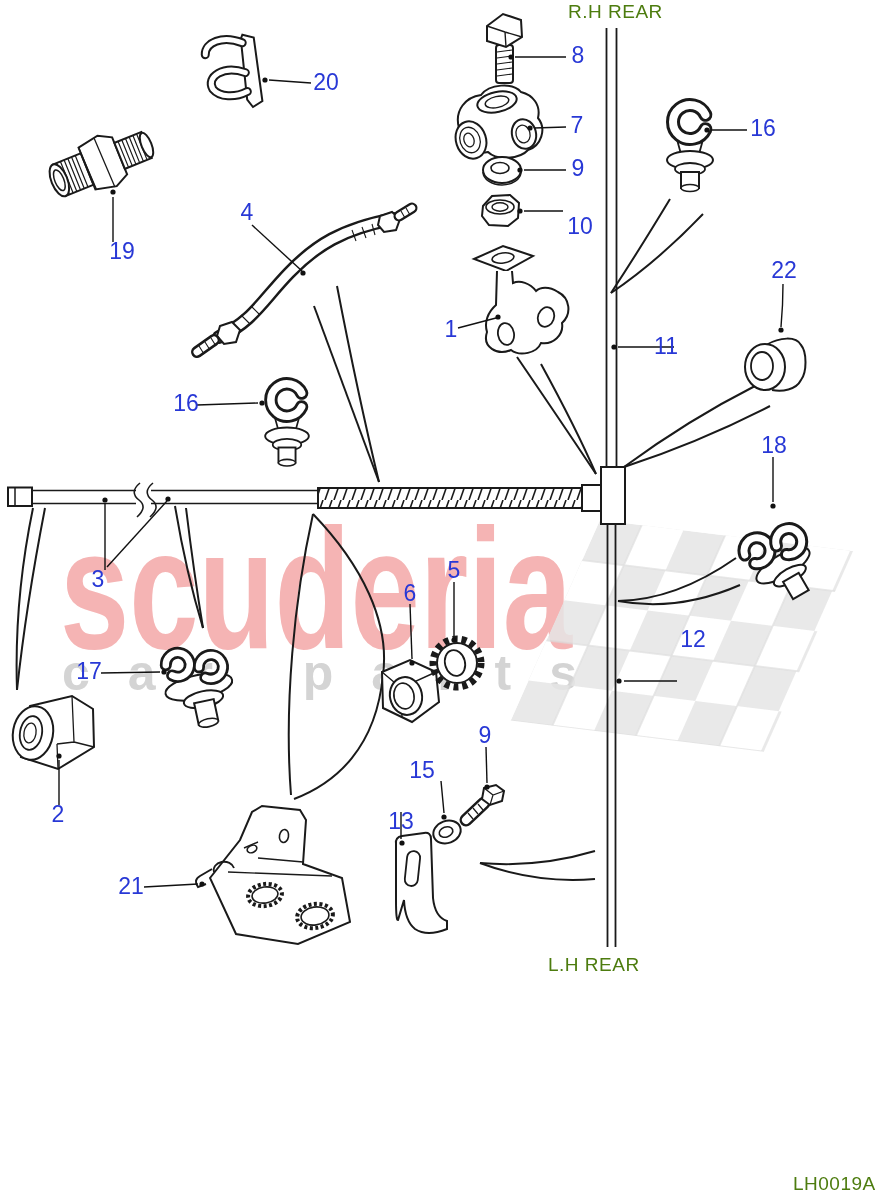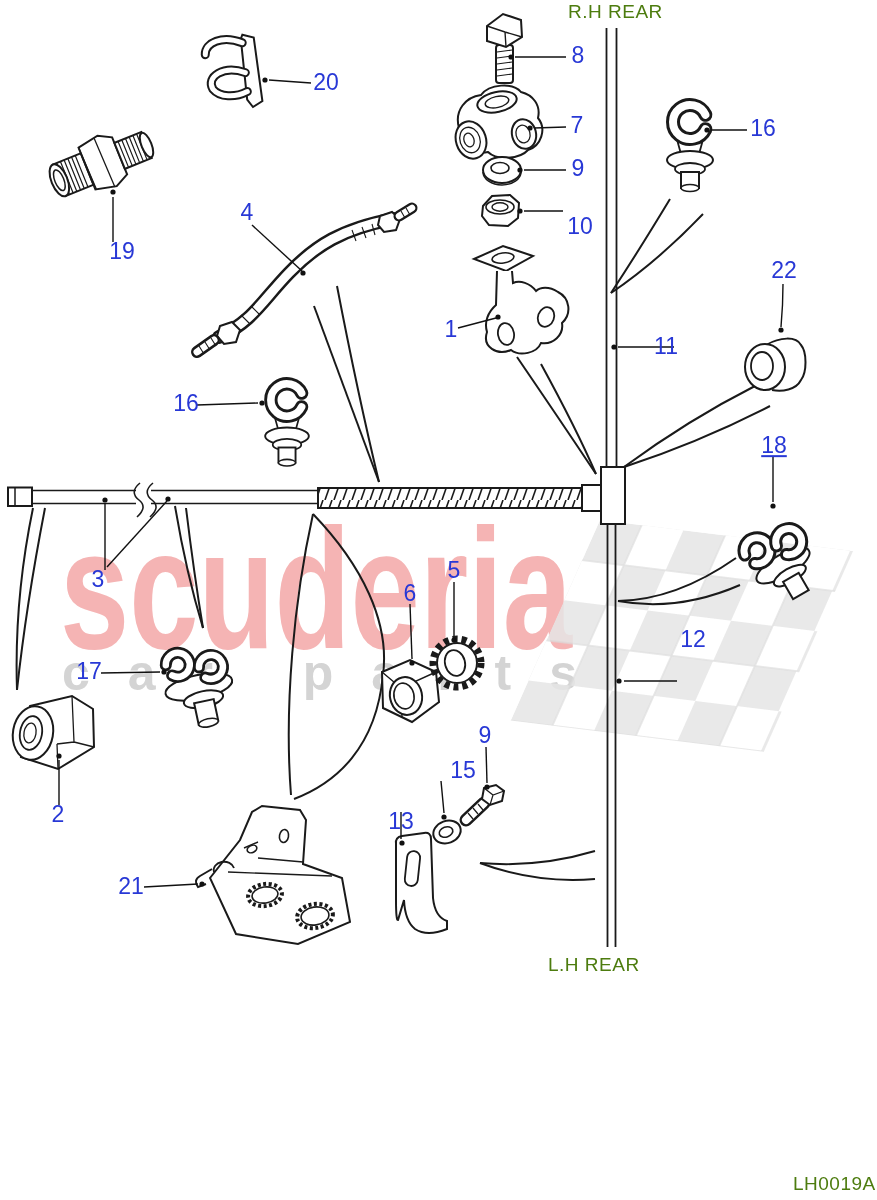--- a/index.html
+++ b/index.html
@@ -328,24 +328,24 @@
       <div class="callout" style="left: 454px; top: 572px;">5</div>
       <div class="callout" style="left: 410px; top: 595px;">6</div>
       <div class="callout" style="left: 577px; top: 127px;">7</div>
       <div class="callout" style="left: 578px; top: 57px;">8</div>
       <div class="callout" style="left: 578px; top: 170px;">9</div>
       <div class="callout" style="left: 580px; top: 228px;">10</div>
       <div class="callout" style="left: 666px; top: 348px;">11</div>
       <div class="callout" style="left: 693px; top: 641px;">12</div>
       <div class="callout" style="left: 401px; top: 803px; margin-top: 20px;">13</div>
       <div class="callout" style="left: 485px; top: 737px;">9</div>
-      <div class="callout" style="left: 463px; top: 772px;">15</div>
+      <div class="callout" style="left: 422px; top: 772px;">15</div>
       <div class="callout" style="left: 763px; top: 130px;">16</div>
       <div class="callout" style="left: 186px; top: 405px;">16</div>
       <div class="callout" style="left: 89px; top: 673px;">17</div>
-      <div class="callout" style="left: 774px; top: 447px; text-decoration: underline;">18</div>
+      <div class="callout" style="left: 774px; top: 447px;">18</div>
       <div class="callout" style="left: 122px; top: 253px;">19</div>
       <div class="callout" style="left: 326px; top: 84px;">20</div>
       <div class="callout" style="left: 131px; top: 888px;">21</div>
       <div class="callout" style="left: 784px; top: 272px;">22</div>
     </div>
 
 </div>
 
 </body></html>

